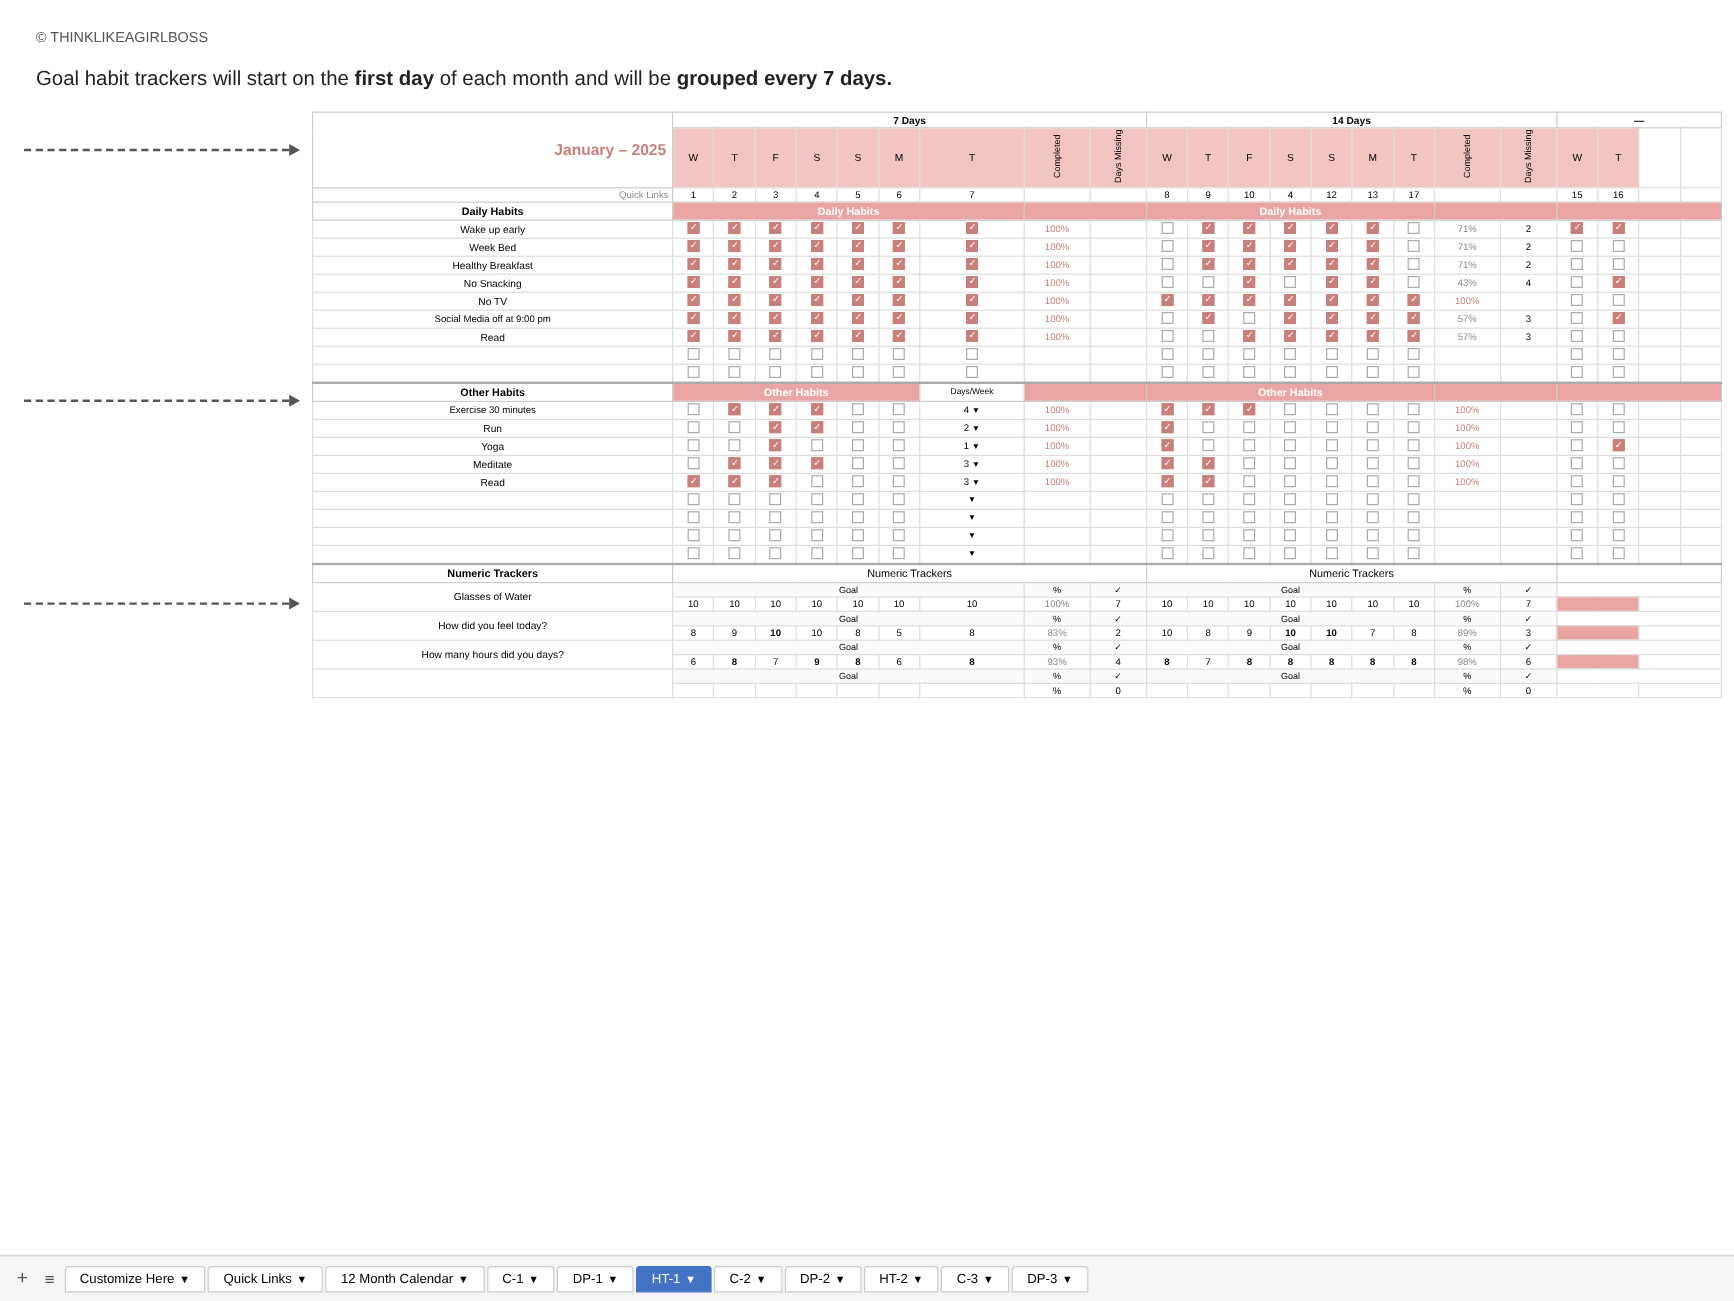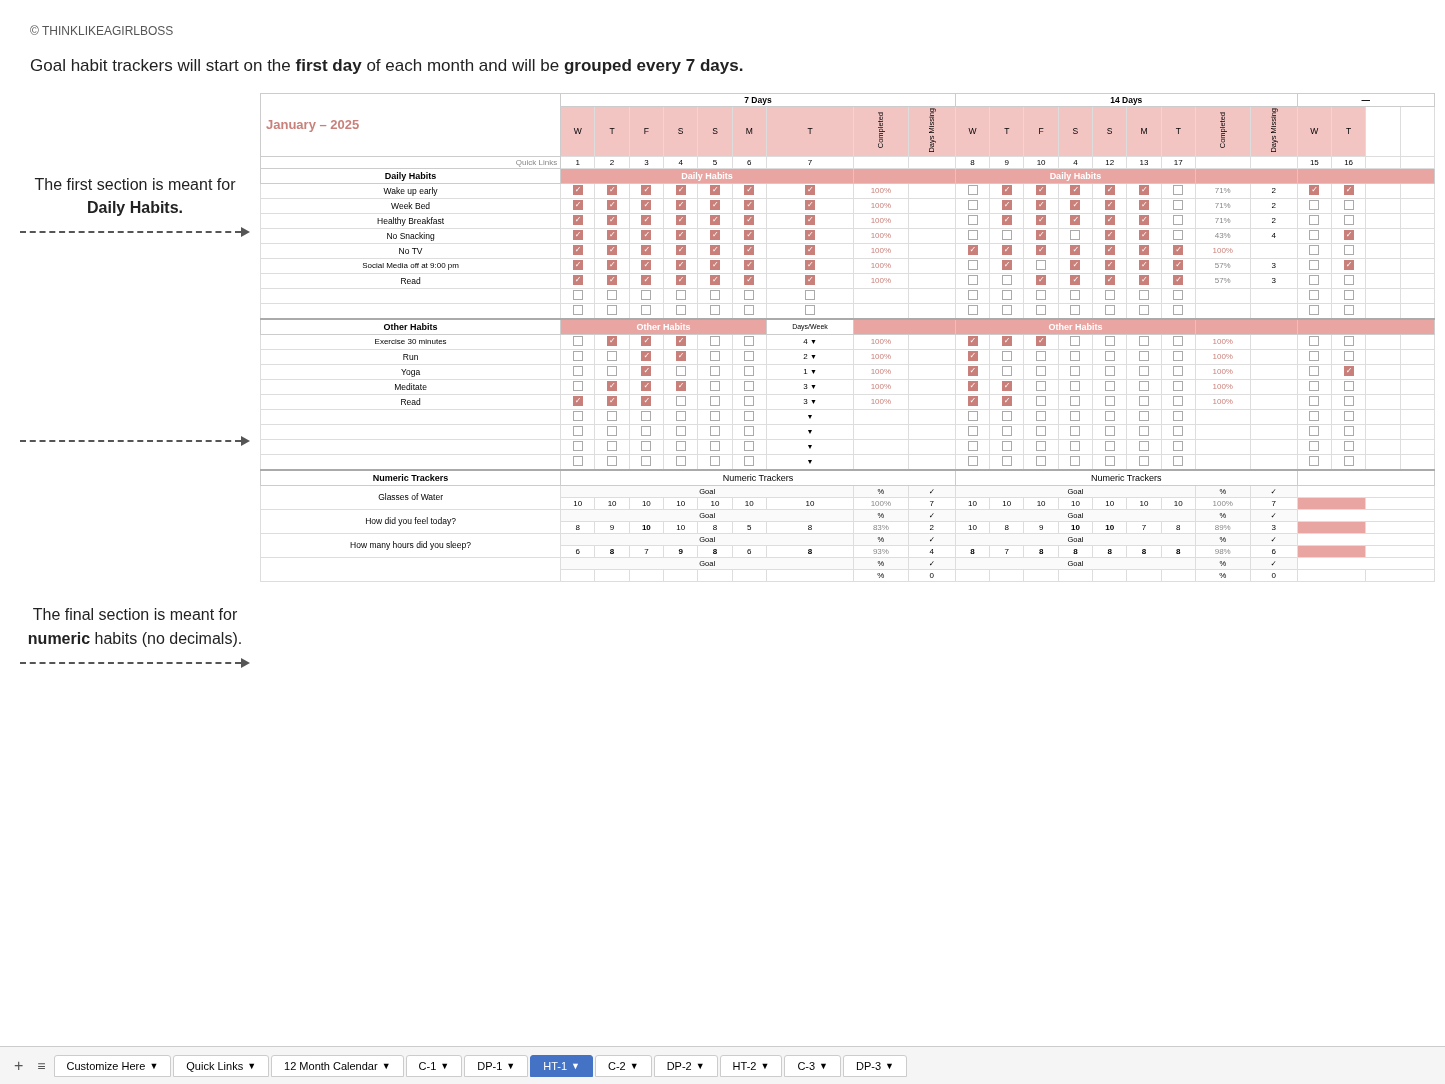--- a/index.html
+++ b/index.html
@@ -179,58 +179,48 @@
   <span>Goal habit trackers will start on the </span>
   <strong>first day</strong>
   <span> of each month and will be </span>
   <strong>grouped every 7 days.</strong>
 </div>
 
 <div class="main-content">
 
   <div class="left-labels">
 
-    <div style="margin-top:55px; margin-bottom:8px;">
-      <div class="label-text">
-        The first section is meant for <strong>Daily Habits.</strong>
-      </div>
-    </div>
     <div class="arrow-row">
       <div style="flex:1; border-top: 2px dashed #555;"></div>
       <div style="width:0;height:0;border-top:5px solid transparent;border-bottom:5px solid transparent;border-left:9px solid #555;"></div>
     </div>
 
     <div style="height: 195px;"></div>
 
     <div class="arrow-row">
       <div style="flex:1; border-top: 2px dashed #555;"></div>
       <div style="width:0;height:0;border-top:5px solid transparent;border-bottom:5px solid transparent;border-left:9px solid #555;"></div>
     </div>
 
     <div style="height: 155px;"></div>
 
-    <div style="margin-bottom:8px;">
-      <div class="label-text">
-        The final section is meant for <strong>numeric</strong> habits (no decimals).
-      </div>
-    </div>
     <div class="arrow-row">
       <div style="flex:1; border-top: 2px dashed #555;"></div>
       <div style="width:0;height:0;border-top:5px solid transparent;border-bottom:5px solid transparent;border-left:9px solid #555;"></div>
     </div>
 
 
   </div>
 
   <div class="spreadsheet-area">
     <table style="border-collapse:collapse; font-size:8.5px; font-family:Arial,sans-serif; width:100%; margin-top:5px;">
 
       <tbody>
           <tr>
-        <td rowspan="2" colspan="1" style="width:140px;font-weight:bold;font-size:13px;color:#c9807a;border:1px solid #ccc;padding:3px 5px;vertical-align:middle;text-align:left;">January – 2025</td>
+        <td rowspan="2" colspan="1" style="width:140px;font-weight:bold;font-size:13px;color:#c9807a;border:1px solid #ccc;padding:3px 5px;vertical-align:middle;text-align:right;">January – 2025</td>
         <td colspan="9" style="border:1px solid #ccc;font-weight:bold;text-align:center;background:#fff;">7 Days</td>
         <td colspan="9" style="border:1px solid #ccc;font-weight:bold;text-align:center;background:#fff;">14 Days</td>
         <td colspan="4" style="border:1px solid #ccc;font-weight:bold;text-align:center;background:#fff;">—</td>
       </tr>
 
       <tr>
         <td class="pink-bg" style="width:16px;border:1px solid #ddd;">W</td>
         <td class="pink-bg" style="width:16px;border:1px solid #ddd;">T</td>
         <td class="pink-bg" style="width:16px;border:1px solid #ddd;">F</td>
         <td class="pink-bg" style="width:16px;border:1px solid #ddd;">S</td>
@@ -830,21 +820,21 @@
         <td style="border:1px solid #ddd;font-size:8px;font-weight:bold;">10</td>
         <td style="border:1px solid #ddd;font-size:8px;">7</td>
         <td style="border:1px solid #ddd;font-size:8px;">8</td>
         <td style="border:1px solid #ddd;font-size:8px;color:#888;">89%</td>
         <td style="border:1px solid #ddd;font-size:8px;">3</td>
         <td style="border:1px solid #ddd;background:#e8a5a2;" colspan="2"></td>
         <td colspan="2" style="border:1px solid #ddd;"></td>
       </tr>
 
       <tr>
-        <td rowspan="2" style="font-size:8.5px;border:1px solid #ddd;text-align:center;vertical-align:middle;">How many hours did you sleep?</td>
+        <td rowspan="2" style="font-size:8.5px;border:1px solid #ddd;text-align:center;vertical-align:middle;">How many hours did you days?</td>
         <td style="font-size:7.5px;border:1px solid #ddd;background:#fafafa;" colspan="7">Goal</td>
         <td style="border:1px solid #ddd;background:#fafafa;font-size:7.5px;">%</td>
         <td style="border:1px solid #ddd;background:#fafafa;font-size:7.5px;">✓</td>
         <td style="font-size:7.5px;border:1px solid #ddd;background:#fafafa;" colspan="7">Goal</td>
         <td style="border:1px solid #ddd;background:#fafafa;font-size:7.5px;">%</td>
         <td style="border:1px solid #ddd;background:#fafafa;font-size:7.5px;">✓</td>
         <td colspan="4" style="border:1px solid #ddd;"></td>
       </tr>
       <tr>
         <td style="border:1px solid #ddd;font-size:8px;">6</td>

